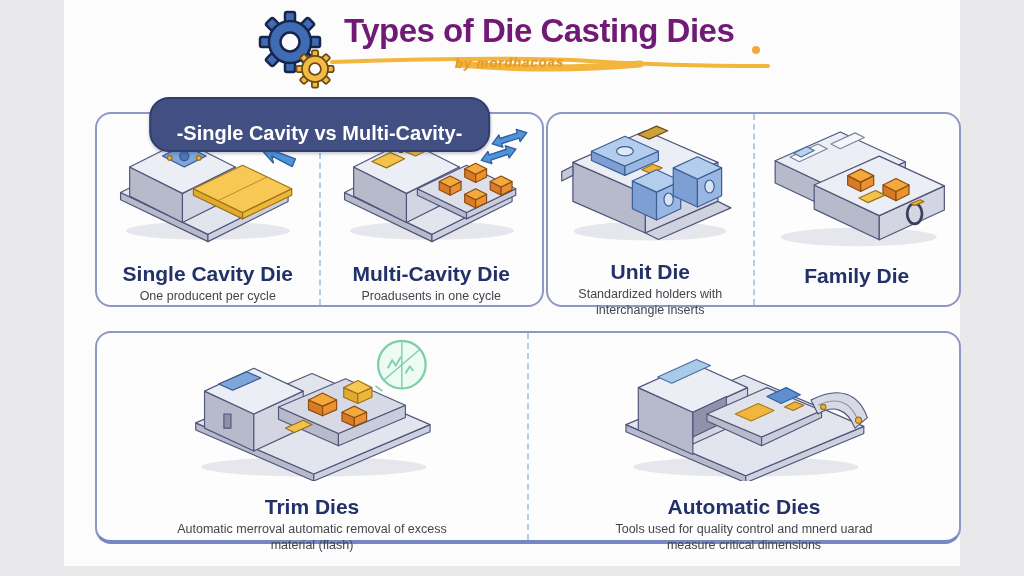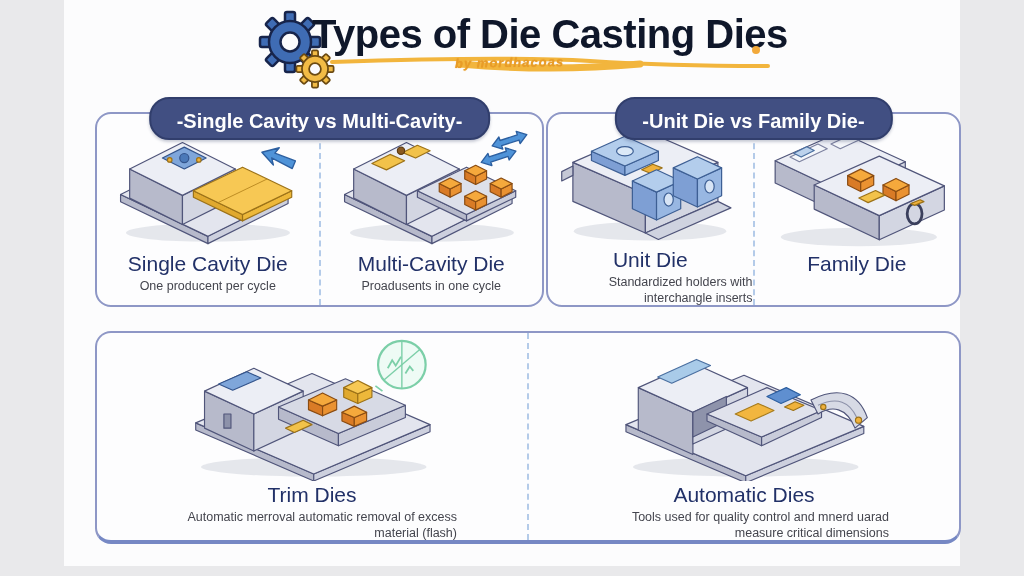--- a/index.html
+++ b/index.html
@@ -2,45 +2,45 @@
 <html><head>
 <meta charset="utf-8">
 <style>
   html,body{margin:0;padding:0;}
   body{width:1024px;height:576px;overflow:hidden;background:#e9e9eb;
        font-family:"Liberation Sans",sans-serif;}
   .stage{position:absolute;left:0;top:0;width:1024px;height:576px;background:#e9e9eb;}
   .canvas{position:absolute;left:64px;top:0;width:896px;height:566px;background:#fcfcfd;}
 
   
-  .page-title{position:absolute;left:312px;top:12px;font-size:40px;font-weight:800;
-              color:#0f172a;letter-spacing:-0.5px;white-space:nowrap;}
+  .page-title{position:absolute;left:312px;top:12px;font-size:33px;font-weight:800;
+              color:#701a75;letter-spacing:-0.5px;white-space:nowrap;padding-left:32px;}
   .title-dot{position:absolute;left:752px;top:46px;width:8px;height:8px;border-radius:50%;
              background:#f2a93b;}
   .title-underline{position:absolute;left:330px;top:54px;width:440px;height:24px;}
   .title-scribble{position:absolute;left:455px;top:55px;font-size:13px;font-weight:700;
                   font-style:italic;color:#e89c28;letter-spacing:1px;transform:rotate(-1deg);
                   text-shadow:0 0 1px #e89c28;}
 
   
   .panel{position:absolute;background:#fdfdfe;border:2px solid #8e97c6;border-radius:16px;
          display:flex;align-items:stretch;}
   .panel-a{left:95px;top:112px;width:445px;height:191px;}
   .panel-b{left:546px;top:112px;width:411px;height:191px;}
   .panel-c{left:95px;top:331px;width:862px;height:207px;border-bottom:4px solid #7688c4;}
   .pill{position:absolute;top:-17px;left:50%;transform:translateX(-50%);
         background:#414f82;border:2px solid #313e6c;color:#ffffff;font-weight:700;
-        font-size:20px;line-height:1;padding:12px 26px 7px;border-radius:20px;
+        font-size:20px;line-height:1;padding:24px 26px 7px;border-radius:20px;
         white-space:nowrap;z-index:5;box-shadow:0 2px 3px rgba(40,50,90,.25);}
   .half{flex:1 1 0;display:flex;flex-direction:column;align-items:center;min-width:0;}
   .half + .half{border-left:2px dashed #b4cbe9;}
   .illus{display:flex;align-items:flex-end;justify-content:center;height:136px;}
   .panel-c .illus{height:150px;align-items:flex-end;}
-  .cap-title{font-size:21px;font-weight:400;color:#223168;margin-top:2px;text-align:center;}
-  .cap-sub{font-size:12.5px;color:#44454e;line-height:1.25;text-align:right;margin-top:3px;
+  .cap-title{font-size:21px;font-weight:700;color:#223168;margin-top:14px;text-align:center;}
+  .cap-sub{font-size:12.5px;color:#44454e;line-height:1.25;text-align:center;margin-top:3px;
            max-width:210px;}
   .panel-c .cap-sub{max-width:290px;}
   svg{display:block;}
 </style>
 </head>
 <body>
 
 <div class="stage">
   <div class="canvas"></div>
 
@@ -163,21 +163,20 @@
             </g>
           </g>
         </svg>
       </div>
       <div class="cap-title">Multi-Cavity Die</div>
       <div class="cap-sub">Proadusents in one cycle</div>
     </div>
   </div>
 
   <div class="panel panel-b">
-    <div class="pill">-Unit Die vs Family Die-</div>
 
     <div class="half">
       <div class="illus">
         <svg width="195" height="132" viewBox="0 0 195 142">
           <g stroke="#50557a" stroke-width="1.3" stroke-linejoin="round">
             <ellipse cx="97" cy="126" rx="82" ry="10" fill="rgba(60,70,110,0.12)" stroke="none"></ellipse>
             <polygon points="14,52 14,94 92,128 92,86" fill="#b7bacb"></polygon>
             <polygon points="170,52 170,94 92,128 92,86" fill="#d3d6e2"></polygon>
             <polygon points="14,52 92,18 170,52 92,86" fill="#eceef5"></polygon>
             <polygon points="92,128 170,94 184,101 106,135" fill="#cfd3e0"></polygon>

